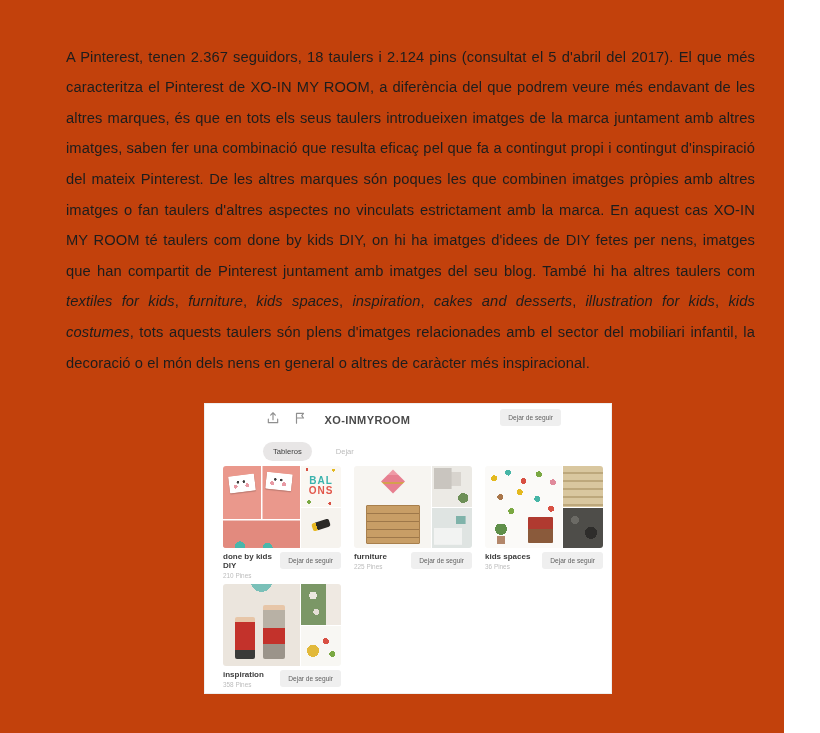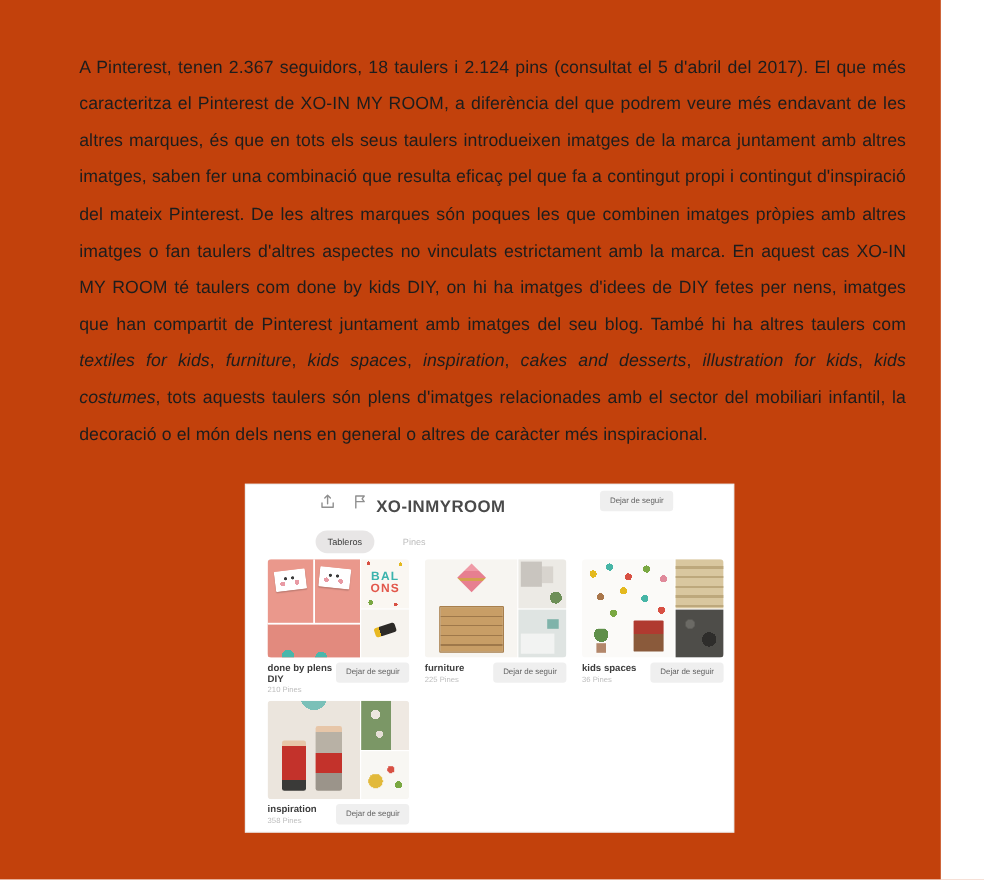--- a/index.html
+++ b/index.html
@@ -11,21 +11,21 @@
         font-size:14.7px;line-height:30.6px;color:#1d1d1d;
         text-align:justify;letter-spacing:.1px;}
   .para span.it{font-style:italic;}
 
   
   .embed{position:absolute;left:205px;top:404px;width:406px;height:289px;background:#fff;
          box-shadow:0 0 0 1px #efefef;}
   .icon-btn{position:absolute;top:7px;width:14px;height:14px;cursor:pointer;}
   .icon-share{left:61px;} .icon-flag{left:88px;}
   .p-title{position:absolute;left:40%;top:10px;transform:translateX(-50%);
-           font-size:14px;font-weight:700;color:#4a4a4a;letter-spacing:.4px;white-space:nowrap;}
+           font-size:11px;font-weight:700;color:#4a4a4a;letter-spacing:.4px;white-space:nowrap;}
   .btn{background:#efefef;border-radius:3px;color:#616161;font-size:6.6px;
        padding:5px 8px;white-space:nowrap;cursor:pointer;border:none;
        font-family:"Liberation Sans",sans-serif;}
   .hdr-btn{position:absolute;right:50px;top:5px;}
   .tabs{position:absolute;left:58px;top:38px;display:flex;align-items:flex-start;gap:14px;}
   .tab{font-size:7.6px;color:#bcbcbc;padding:5px 10px;border-radius:10px;cursor:pointer;}
   .tab.active{background:#e8e6e6;color:#3c3c3c;}
 
   .boards{position:absolute;left:18px;top:62px;display:grid;
           grid-template-columns:repeat(3,118px);column-gap:13px;row-gap:10px;}
@@ -183,38 +183,38 @@
         <path d="M6 21V4h12l-3 4 3 4H6"></path>
       </svg>
     </span>
 
     <div class="p-title">XO-INMYROOM</div>
 
     <button class="btn hdr-btn">Dejar de seguir</button>
 
     <div class="tabs">
         <span class="tab active">Tableros</span>
-        <span class="tab">Pines</span>
+        <span class="tab">Dejar</span>
       </div>
 
     <div class="boards">
   <div class="card">
     <div class="thumb">
             <div class="cell main d-diy-main"></div>
             <div class="cell rt d-diy-rt">
               <div class="ovl">
                 <div>BAL</div>
                 <div>ONS</div>
               </div>
             </div>
             <div class="cell rb d-diy-rb"></div>
           </div>
     <div class="info">
       <div>
-        <div class="b-name">done by plens DIY</div>
+        <div class="b-name">done by kids DIY</div>
         <div class="b-pins">210 Pines</div>
       </div>
       <button class="btn b-btn">Dejar de seguir</button>
     </div>
   </div>
 
 
   <div class="card">
     <div class="thumb">
             <div class="cell main d-furn-main"></div>

